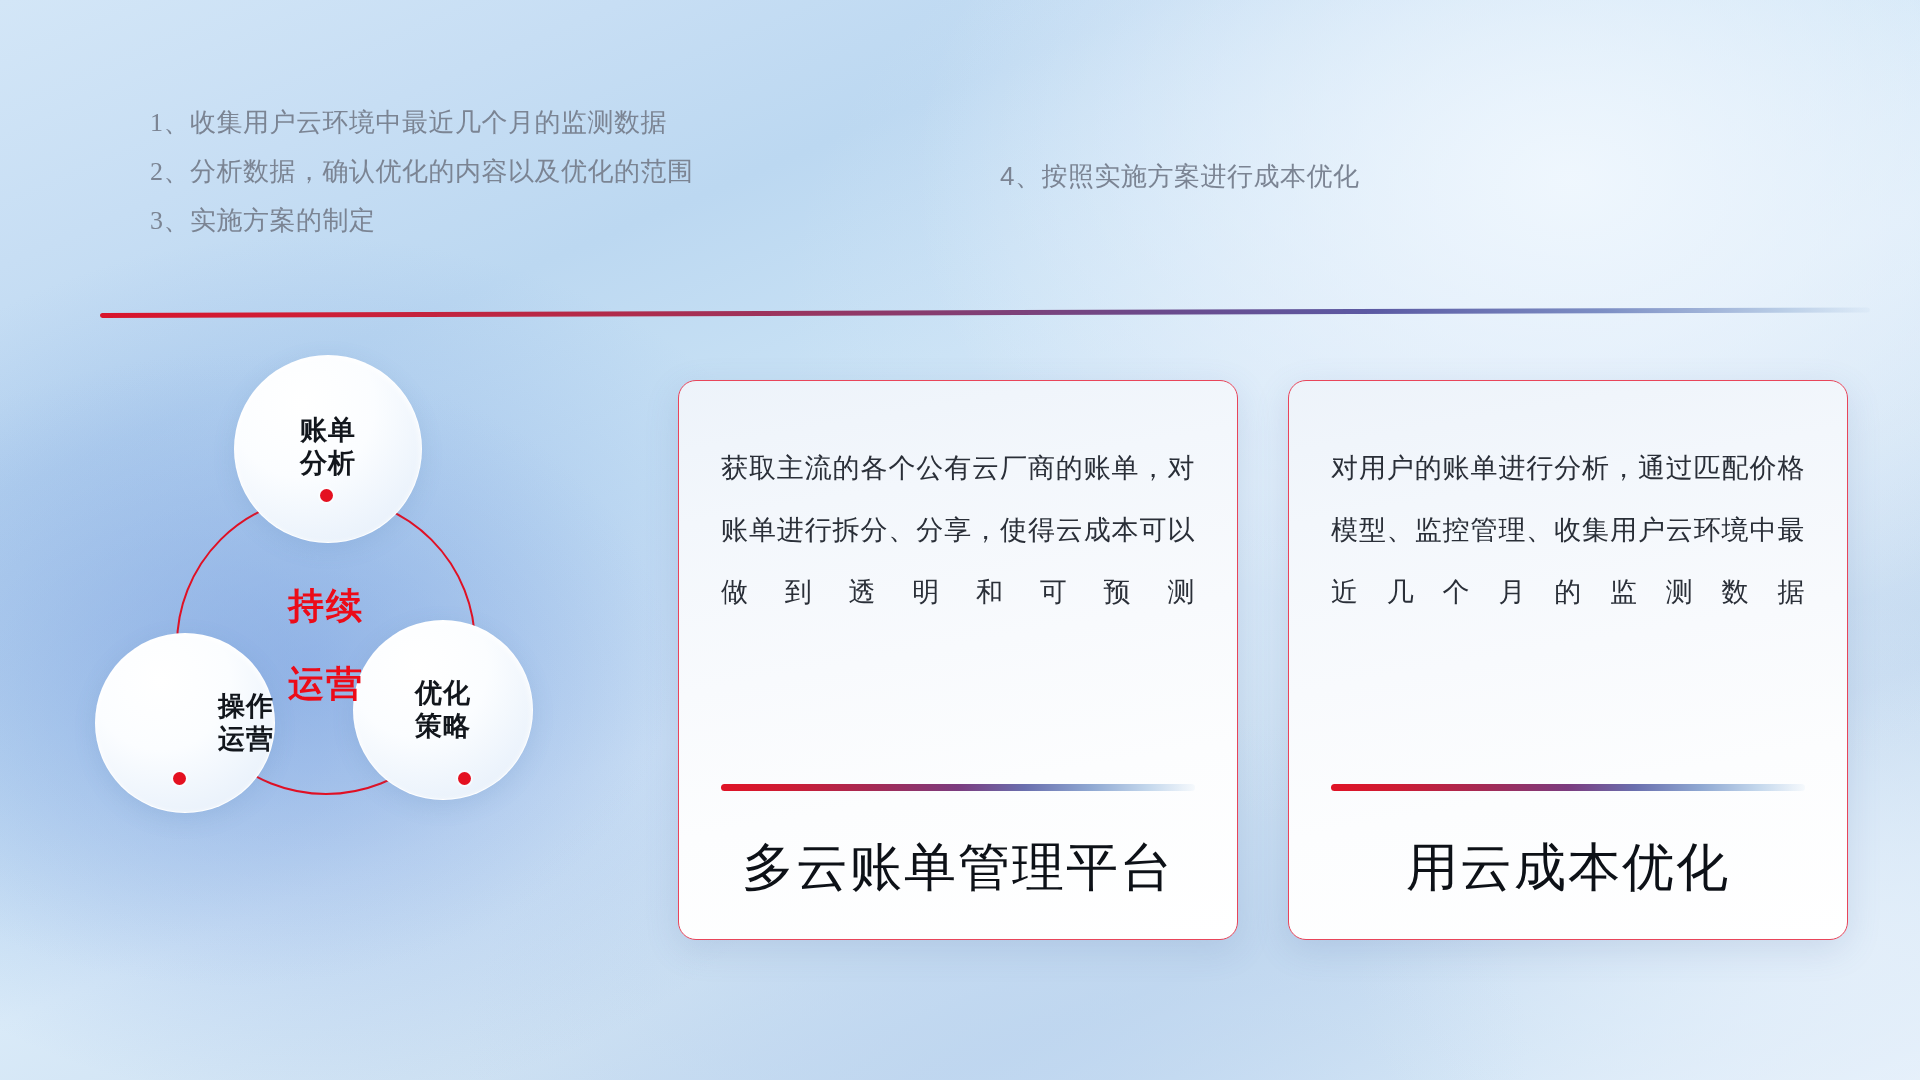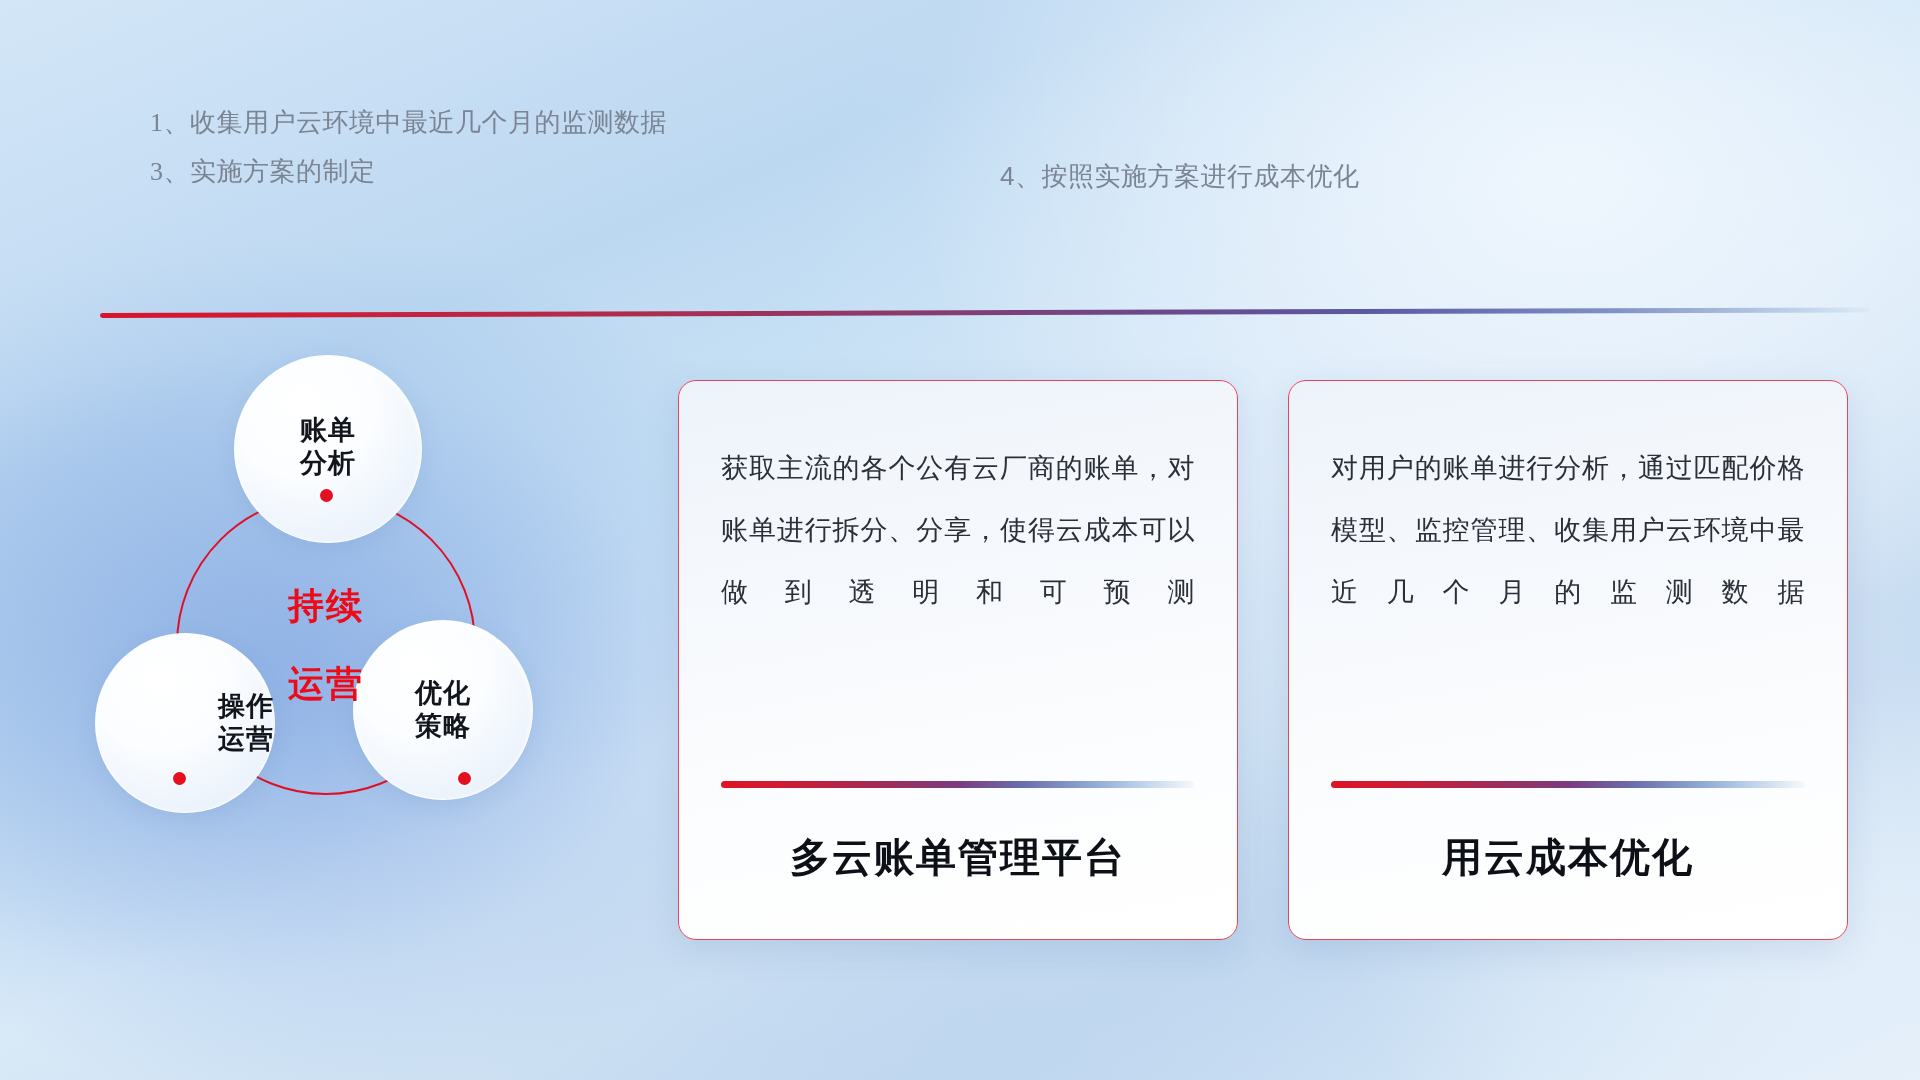--- a/index.html
+++ b/index.html
@@ -187,35 +187,36 @@
       #cd1c34 14%,
       #a52a54 32%,
       #7b3c7f 50%,
       #6a6fae 64%,
       #8fa8d2 78%,
       #c3d7ec 90%,
       rgba(214,230,245,0.18) 100%);
   }
   .card-title {
     margin-top: 42px;
-    margin-bottom: 20px;
+    margin-bottom: 2px;
     color: #0d1117;
-    font-size: 40px;
-    font-weight: 700;
+    font-size: 52px;
+    font-weight: 400;
     letter-spacing: 2px;
     text-align: center;
   }
 </style>
 </head>
 <body>
 
 <div id="slide">
 
   <div class="list left">
     <div class="list-item">1、收集用户云环境中最近几个月的监测数据</div>
+    <div class="list-item">2、分析数据，确认优化的内容以及优化的范围</div>
     <div class="list-item">3、实施方案的制定</div>
   </div>
 
   <div class="list right">
     <div class="list-item">4、按照实施方案进行成本优化</div>
   </div>
 
   <div class="divider"></div>
 
   <div id="diagram">

